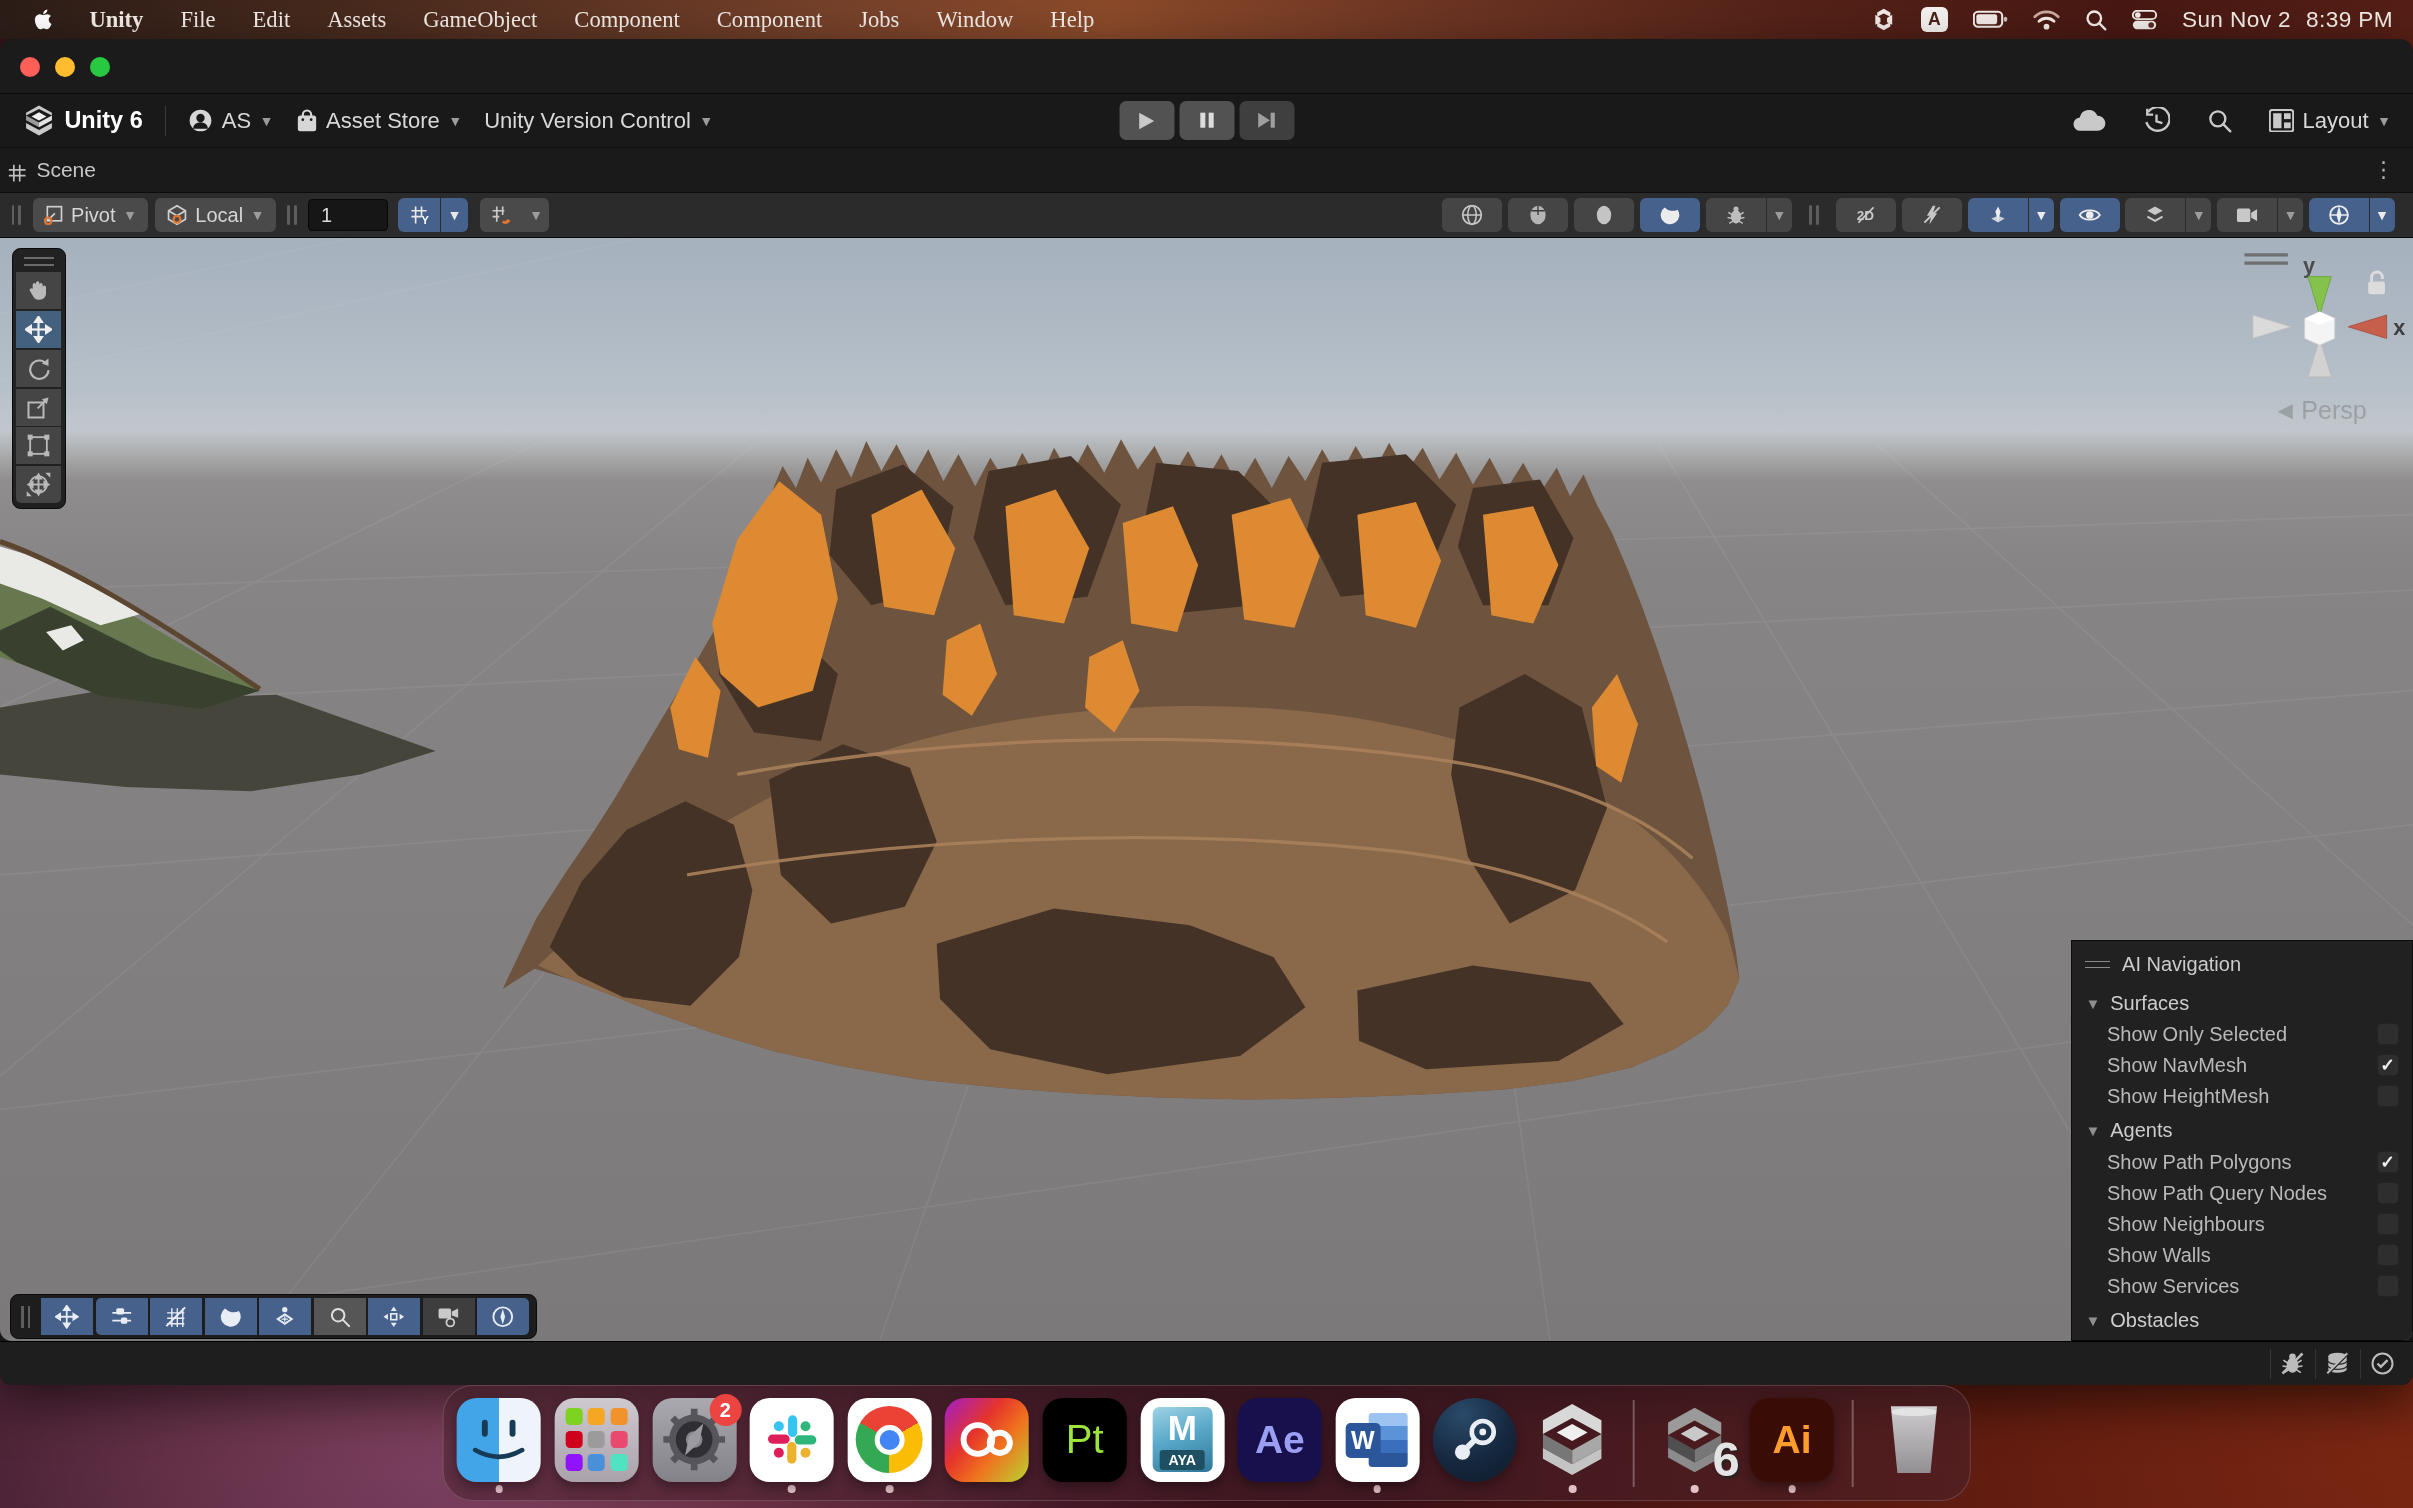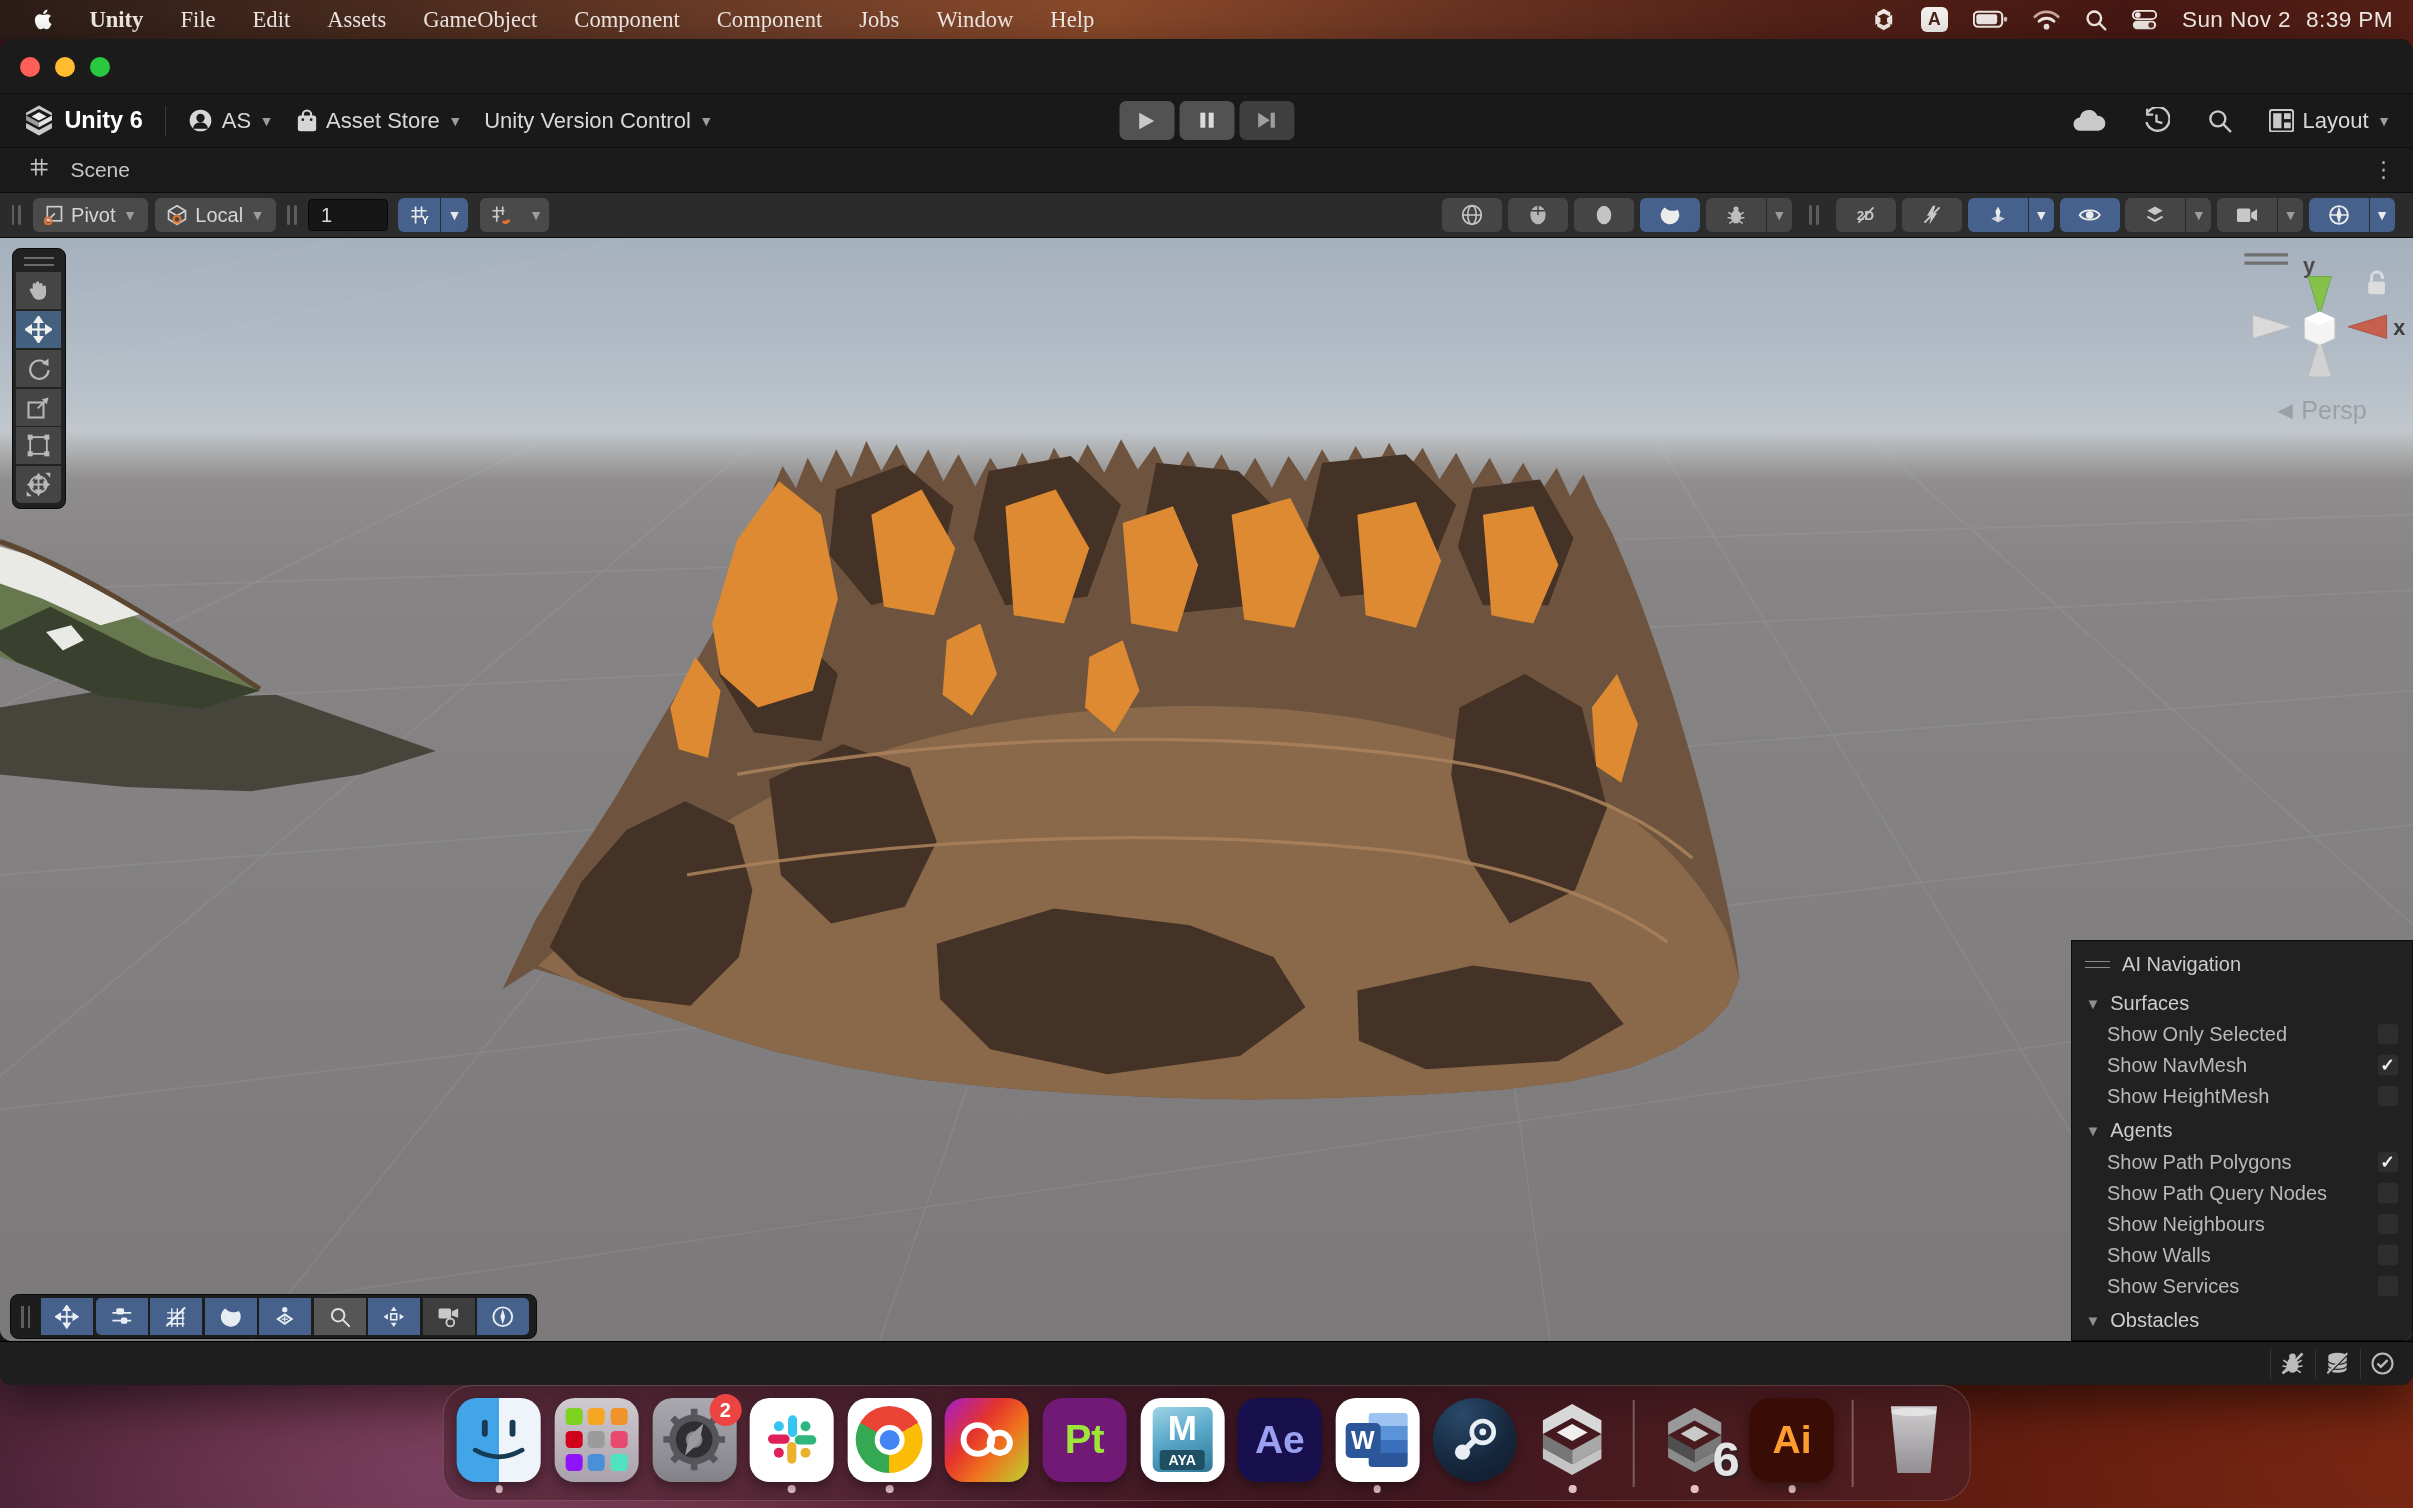--- a/index.html
+++ b/index.html
@@ -51,21 +51,21 @@
   .tb-group { display:flex; align-items:center; gap:8.4px; }
   .caret { font-size:14.2px; color:#9c9c9c; }
   .playbar { position:absolute; left:50%; transform:translateX(-50%); display:flex; gap:5px; }
   .pbtn { width:55px; height:39px; border-radius:6.7px; background:#525252; display:flex; align-items:center; justify-content:center; }
   .pbtn.dark { background:#3f3f3f; }
   .tb-right { margin-left:auto; display:flex; align-items:center; gap:37px; padding-right:22px; }
 
   
   .tabbar { position:absolute; top:109px; left:0; right:0; height:45px; background:#1a1a1a;
     border-bottom:0.8px solid #0c0c0c; display:flex; align-items:center; color:#c6c6c6; font-size:21px; }
-  .scene-tab { display:flex; align-items:flex-start; gap:22px; padding-left:30px; }
+  .scene-tab { display:flex; align-items:flex-end; gap:10px; padding-left:8px; }
   .kebab { margin-left:auto; padding-right:18.4px; color:#b0b0b0; font-size:22px; letter-spacing:0; }
 
   
   .scenebar { position:absolute; top:154px; left:0; right:0; height:45px; background:#2b2b2b;
     border-bottom:0.8px solid #090909; display:flex; align-items:center; font-size:20px; color:#d5d5d5; }
   .grip { display:flex; gap:4.2px; margin:0 11.7px; }
   .grip i { display:block; width:2.5px; height:20px; background:#5e5e5e; border-radius:1.7px; }
   .st-btn { height:34px; background:#4a4a4a; border-radius:5.9px; display:flex; align-items:center; gap:7.5px; padding:0 11px; }
   .st-row { display:flex; align-items:center; gap:6.7px; }
   .grid-input { width:80px; height:32px; background:#161616; border:0.8px solid #080808; border-radius:4.2px;
@@ -147,21 +147,21 @@
   .lp-grid { display:grid; grid-template-columns:repeat(3,17px); grid-template-rows:repeat(3,17px); gap:5.9px; }
   .lp-grid i { border-radius:4.2px; display:block; }
   .ic-settings { background:linear-gradient(180deg,#a9a9af,#828288); }
   .ic-slack { background:#fff; }
   .ic-chrome { background:#fff; }
   .chrome-disc { width:67px; height:67px; border-radius:50%;
      background:conic-gradient(from -60deg,#ea4335 0 120deg,#fbbc05 120deg 240deg,#34a853 240deg 360deg);
      display:flex; align-items:center; justify-content:center; }
   .chrome-hub { width:30px; height:30px; border-radius:50%; background:#4285f4; border:5px solid #fff; }
   .ic-cc { background:linear-gradient(130deg,#a21ccb 0%,#e5342c 38%,#f0701e 62%,#b9d432 100%); }
-  .ic-pt { background:#701a75; color:#9ee53a; font-size:40px; font-weight:700; }
+  .ic-pt { background:#000000; color:#9ee53a; font-size:40px; font-weight:400; }
   .ic-maya { background:#fff; }
   .maya-cube { width:60px; height:65px; background:linear-gradient(160deg,#9fd3e4 0%,#5aa9ca 45%,#2e7696 100%);
     border-radius:6.7px; display:flex; flex-direction:column; align-items:center; justify-content:center; }
   .maya-cube .m { color:#fff; font-size:35px; font-weight:700; line-height:1; }
   .maya-cube .aya { background:#1e4f63; color:#fff; font-size:14.2px; font-weight:700; padding:1.7px 8.4px; border-radius:3.4px; margin-top:5px; }
   .ic-ae { background:#17104d; color:#9b9ff2; font-size:39px; font-weight:700; }
   .ic-word { background:#fff; }
   .word-doc { position:absolute; right:11.7px; top:15px; width:39px; height:54px; border-radius:3.4px;
     background:linear-gradient(180deg,#9dc3f0 0 25%,#5b93d8 25% 50%,#3a6fbd 50% 75%,#2b579a 75% 100%); }
   .word-w { position:absolute; left:10px; top:25px; width:35px; height:35px; background:#2b579a; border-radius:5px;

